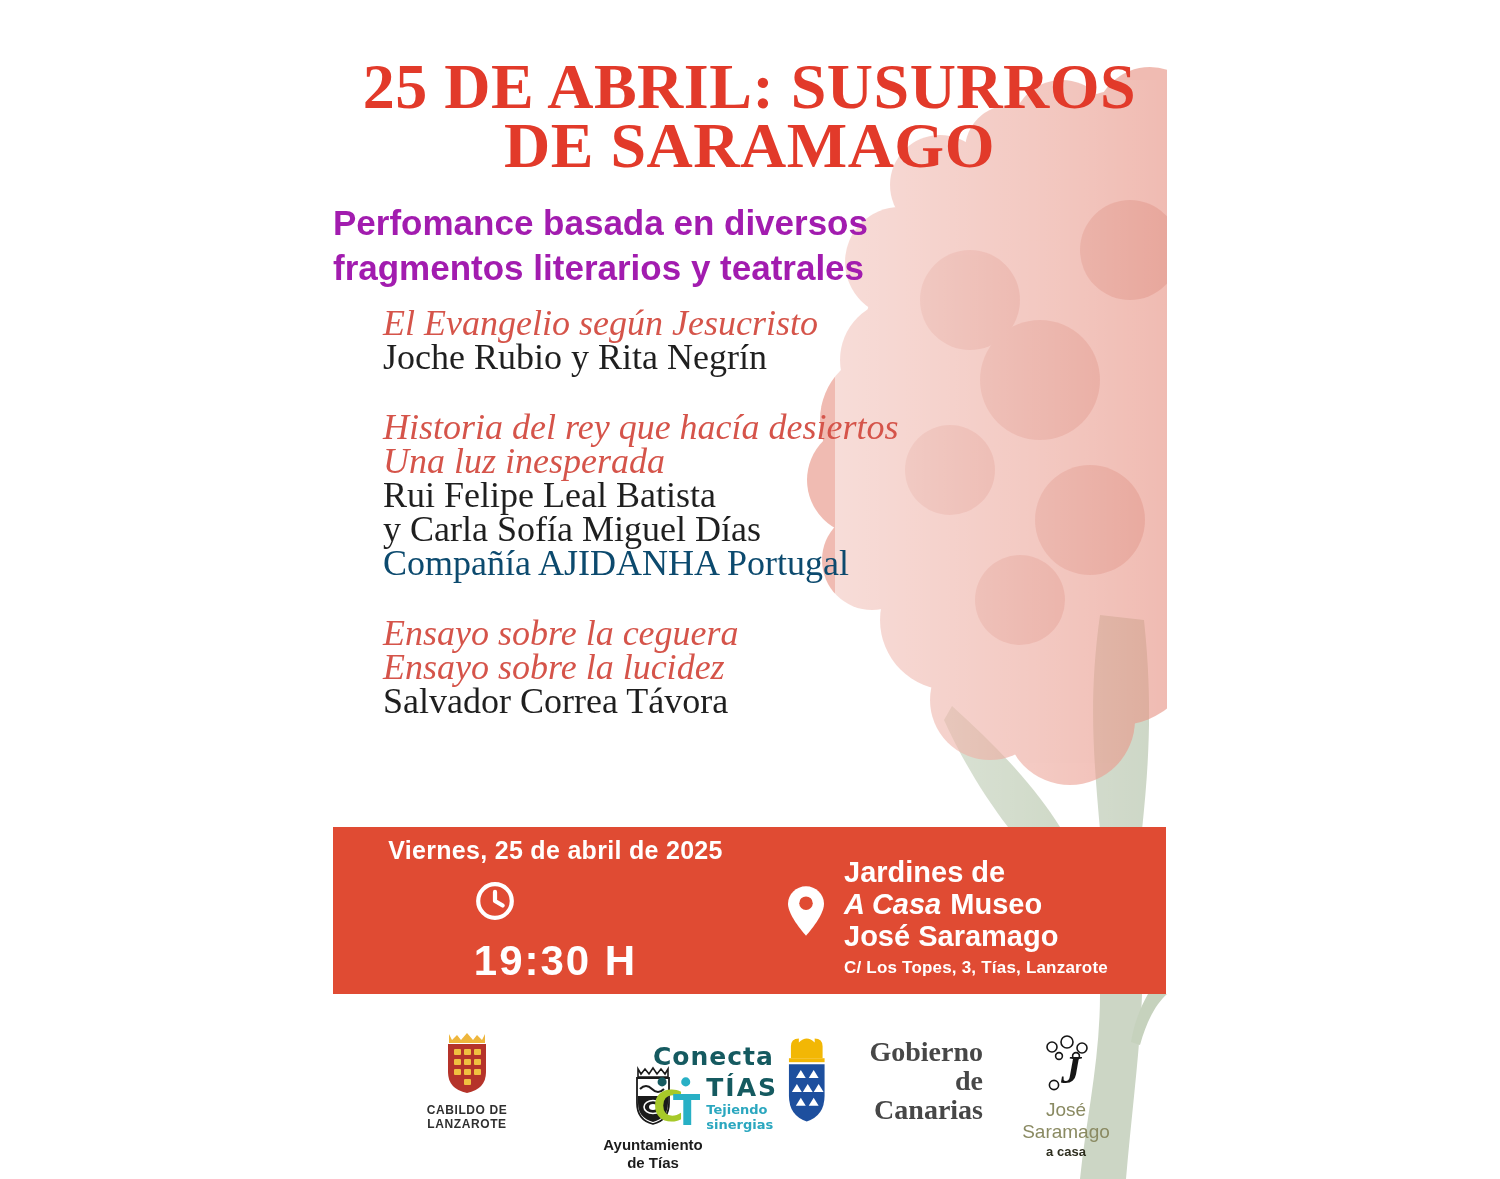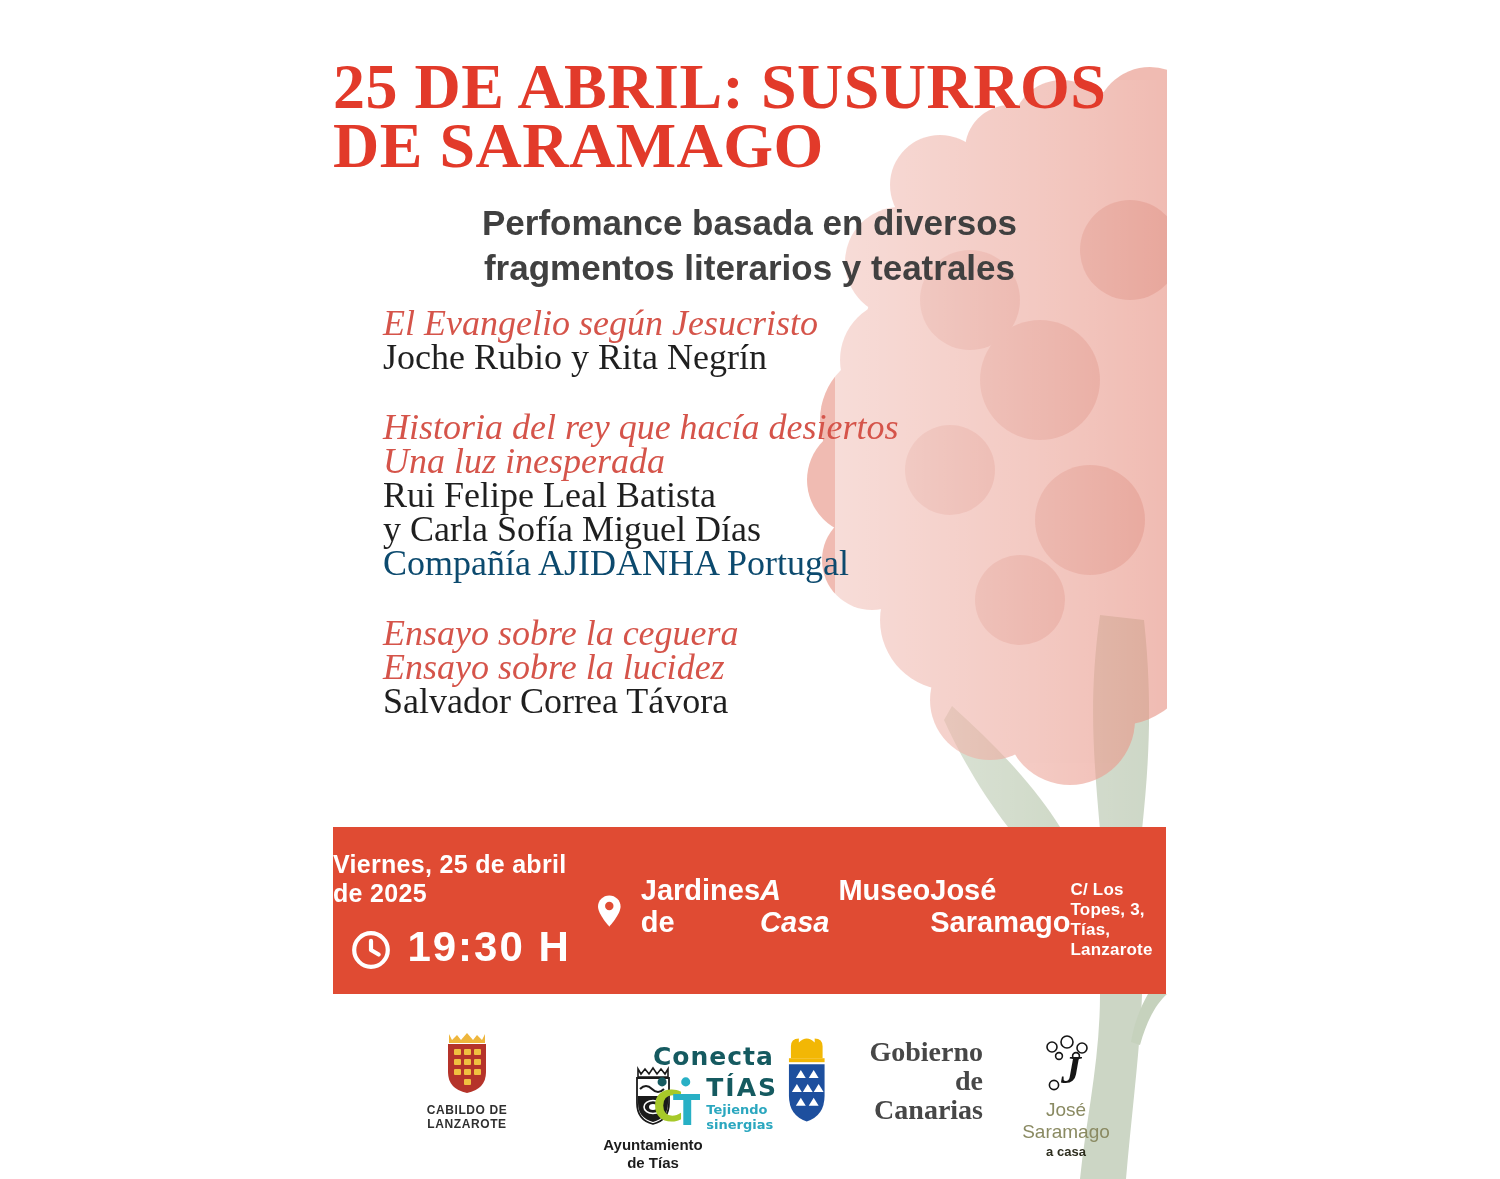--- a/index.html
+++ b/index.html
@@ -3,45 +3,45 @@
 <meta charset="utf-8">
 <style>
   html,body{margin:0;padding:0;background:#ffffff;}
   .poster{position:relative;width:1500px;height:1179px;background:#ffffff;overflow:hidden;
           font-family:"Liberation Sans",sans-serif;}
 
   
   .flower-svg{position:absolute;left:0;top:0;z-index:0;}
 
   
-  .title{position:absolute;left:333px;top:57px;width:833px;z-index:1;
+  .title{position:absolute;left:333px;top:57px;width:833px;text-align:center;z-index:1;
          font-family:"Liberation Serif",serif;font-weight:700;font-size:64px;line-height:59px;
          color:#e23a2a;letter-spacing:0.5px;}
 
   
-  .subtitle{position:absolute;left:333px;top:200px;width:833px;text-align:center;z-index:1;
-            font-weight:700;font-size:35px;line-height:45px;color:#404040;}
+  .subtitle{position:absolute;left:333px;top:200px;width:833px;z-index:1;
+            font-weight:700;font-size:35px;line-height:45px;color:#a21caf;}
 
   
   .program{position:absolute;left:383px;top:306px;width:640px;z-index:1;
            font-family:"Liberation Serif",serif;font-size:36px;line-height:34px;color:#1f1f1f;}
   .program .block{margin-bottom:36px;}
   .program .ptitle{font-style:italic;color:#d5544a;}
   .program .pname{color:#1f1f1f;}
   .program .pcompany{color:#0c4a6e;}
 
   
   .banner{position:absolute;left:333px;top:827px;width:833px;height:167px;background:#e04b33;
           color:#ffffff;display:flex;z-index:2;}
   .banner-left{width:445px;display:flex;flex-direction:column;align-items:center;justify-content:center;gap:15px;}
   .banner-date{font-weight:700;font-size:25px;letter-spacing:0.3px;}
-  .time-row{display:flex;align-items:flex-end;gap:15px;}
+  .time-row{display:flex;align-items:flex-start;gap:15px;flex-direction:column;}
   .banner-time{font-weight:700;font-size:42px;letter-spacing:2px;}
   .banner-right{flex:1;display:flex;align-items:center;gap:20px;padding-left:10px;}
-  .venue{display:flex;flex-direction:row;margin-top:12px;}
+  .venue{display:flex;flex-direction:column;margin-top:12px;}
   .venue-line{font-weight:700;font-size:29px;line-height:32px;}
   .venue-line2{display:flex;gap:9px;}
   .venue-italic{font-style:italic;font-weight:700;}
   .banner-address{font-weight:700;font-size:17px;margin-top:6px;letter-spacing:0.2px;}
 
   
   .logo{position:absolute;z-index:2;text-align:center;}
   .logo-cabildo{left:387px;top:1032px;width:160px;}
   .cabildo-caption{margin-top:5px;font-weight:700;font-size:12px;letter-spacing:0.6px;color:#2f2f2f;}
   .logo-ayto{left:551px;top:1065px;width:110px;margin-left:47px;}

